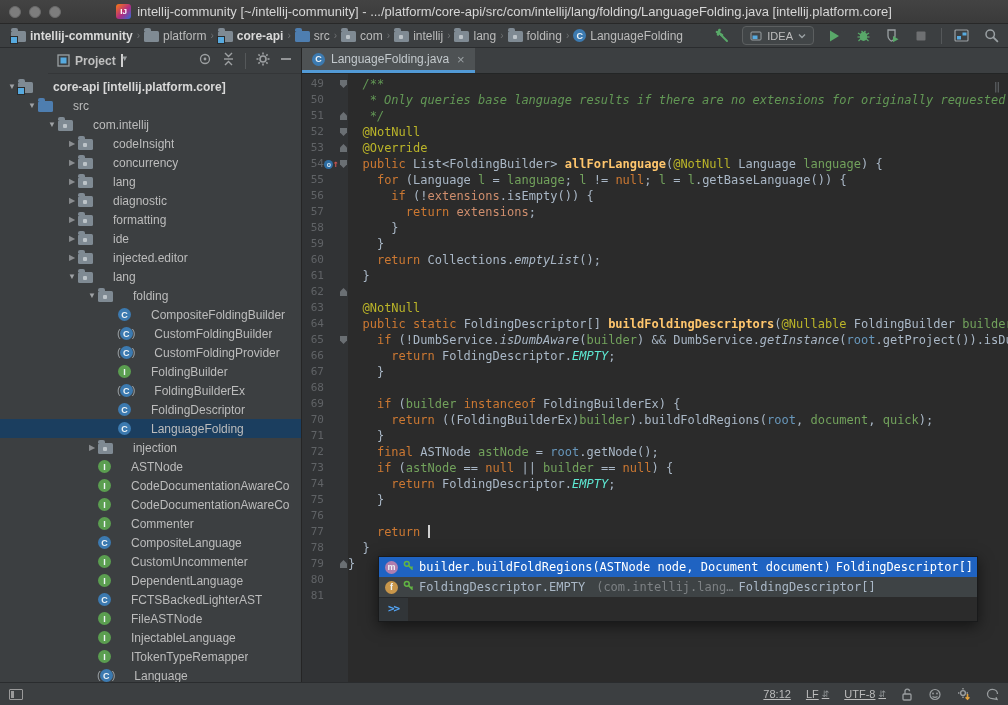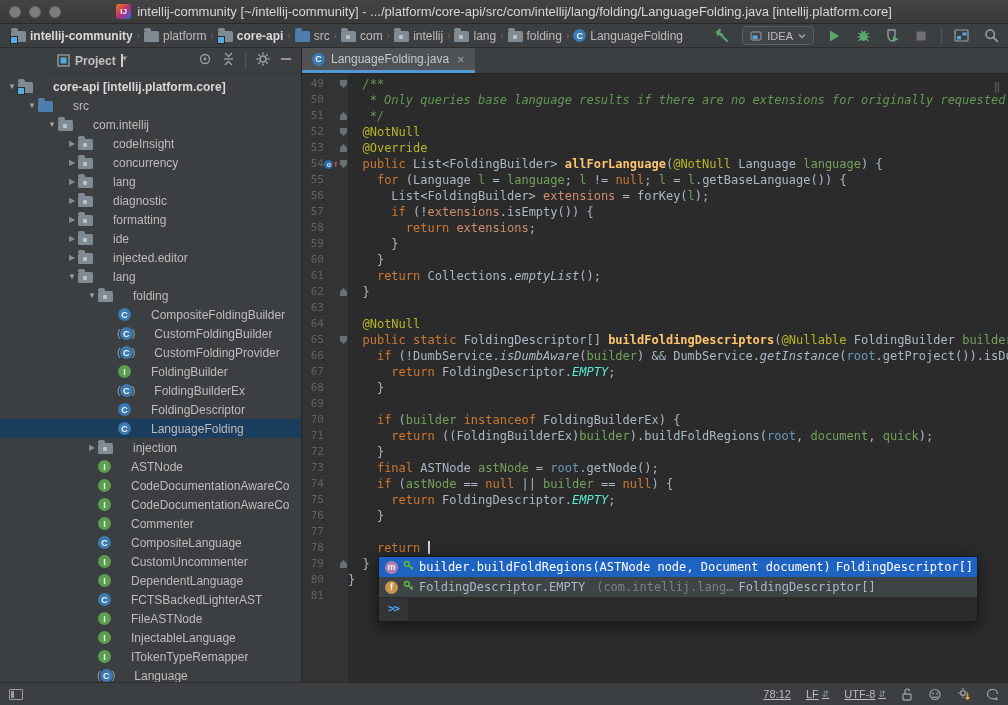--- a/index.html
+++ b/index.html
@@ -665,21 +665,20 @@
           </div>
         </div>
       <div class="code" id="code">
           <div class="cline"><span class="t-c">  /**</span></div>
           <div class="cline"><span class="t-c">   * Only queries base language results if there are no extensions for originally requested</span></div>
           <div class="cline"><span class="t-c">   */</span></div>
           <div class="cline"><span class="t-p">  </span><span class="t-a">@NotNull</span></div>
           <div class="cline"><span class="t-p">  </span><span class="t-a">@Override</span></div>
           <div class="cline"><span class="t-p">  </span><span class="t-k">public</span><span class="t-p"> List&lt;FoldingBuilder&gt; </span><span class="t-m">allForLanguage</span><span class="t-p">(</span><span class="t-a">@NotNull</span><span class="t-p"> Language </span><span class="t-v">language</span><span class="t-p">) {</span></div>
           <div class="cline"><span class="t-p">    </span><span class="t-k">for</span><span class="t-p"> (Language </span><span class="t-v">l</span><span class="t-p"> = </span><span class="t-v">language</span><span class="t-p">; </span><span class="t-v">l</span><span class="t-p"> != </span><span class="t-k">null</span><span class="t-p">; </span><span class="t-v">l</span><span class="t-p"> = </span><span class="t-v">l</span><span class="t-p">.getBaseLanguage()) {</span></div>
-          <div class="cline"><span class="t-p">      List&lt;FoldingBuilder&gt; </span><span class="t-s">extensions</span><span class="t-p"> = forKey(</span><span class="t-v">l</span><span class="t-p">);</span></div>
           <div class="cline"><span class="t-p">      </span><span class="t-k">if</span><span class="t-p"> (!</span><span class="t-s">extensions</span><span class="t-p">.isEmpty()) {</span></div>
           <div class="cline"><span class="t-p">        </span><span class="t-k">return</span><span class="t-p"> </span><span class="t-s">extensions</span><span class="t-p">;</span></div>
           <div class="cline"><span class="t-p">      }</span></div>
           <div class="cline"><span class="t-p">    }</span></div>
           <div class="cline"><span class="t-p">    </span><span class="t-k">return</span><span class="t-p"> Collections.</span><span class="t-i">emptyList</span><span class="t-p">();</span></div>
           <div class="cline"><span class="t-p">  }</span></div>
           <div class="cline"></div>
           <div class="cline"><span class="t-p">  </span><span class="t-a">@NotNull</span></div>
           <div class="cline"><span class="t-p">  </span><span class="t-k">public</span><span class="t-p"> </span><span class="t-k">static</span><span class="t-p"> FoldingDescriptor[] </span><span class="t-m">buildFoldingDescriptors</span><span class="t-p">(</span><span class="t-a">@Nullable</span><span class="t-p"> FoldingBuilder </span><span class="t-v">builder</span></div>
           <div class="cline"><span class="t-p">    </span><span class="t-k">if</span><span class="t-p"> (!DumbService.</span><span class="t-i">isDumbAware</span><span class="t-p">(</span><span class="t-v">builder</span><span class="t-p">) &amp;&amp; DumbService.</span><span class="t-i">getInstance</span><span class="t-p">(</span><span class="t-b">root</span><span class="t-p">.getProject()).isDumb</span></div>

